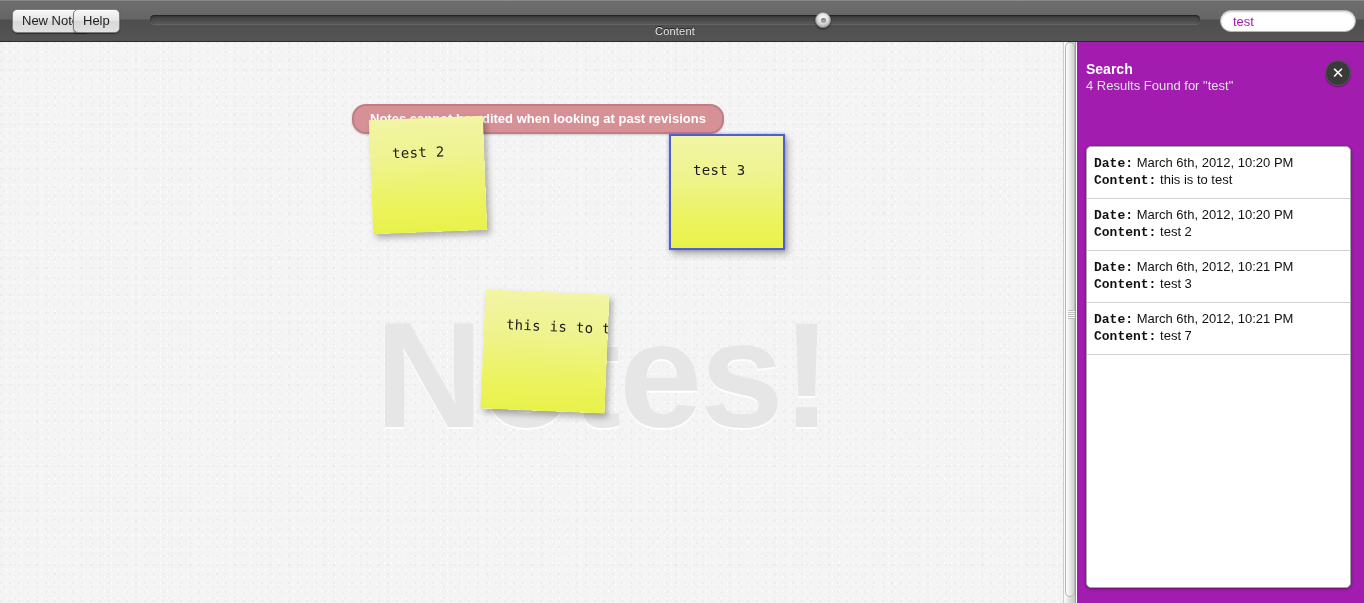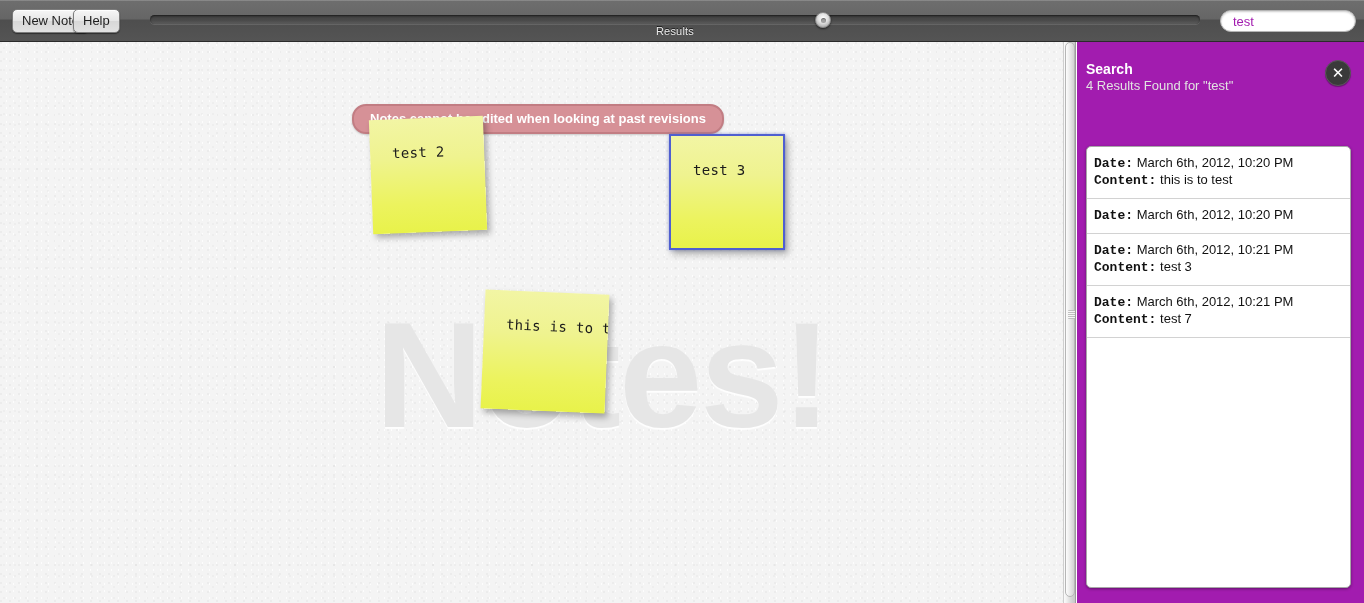--- a/index.html
+++ b/index.html
@@ -262,21 +262,21 @@
 
   <div id="toolbar">
 
     <div class="tb-btn" id="btn-new-note">New Note</div>
 
     <div class="tb-btn" id="btn-help">Help</div>
 
     <div id="history-wrap">
       <div id="history-track"></div>
       <div id="history-thumb"></div>
-      <div id="history-label">Results</div>
+      <div id="history-label">Content</div>
     </div>
 
     <input id="search-input" type="text" value="test" style="">
   </div>
 
   <div id="canvas">
 
     <div id="watermark">Notes!</div>
 
     <div id="warning-banner">Notes cannot be edited when looking at past revisions</div>
@@ -308,20 +308,21 @@
 
     <div id="panel-close">✕</div>
 
     <div id="results-list">
         <div class="result-item">
           <div class="result-line"><span class="lbl">Date:</span><span> March 6th, 2012, 10:20 PM</span></div>
           <div class="result-line"><span class="lbl">Content:</span><span> this is to test</span></div>
         </div>
         <div class="result-item">
           <div class="result-line"><span class="lbl">Date:</span><span> March 6th, 2012, 10:20 PM</span></div>
+          <div class="result-line"><span class="lbl">Content:</span><span> test 2</span></div>
         </div>
         <div class="result-item">
           <div class="result-line"><span class="lbl">Date:</span><span> March 6th, 2012, 10:21 PM</span></div>
           <div class="result-line"><span class="lbl">Content:</span><span> test 3</span></div>
         </div>
         <div class="result-item">
           <div class="result-line"><span class="lbl">Date:</span><span> March 6th, 2012, 10:21 PM</span></div>
           <div class="result-line"><span class="lbl">Content:</span><span> test 7</span></div>
         </div>
       </div>

